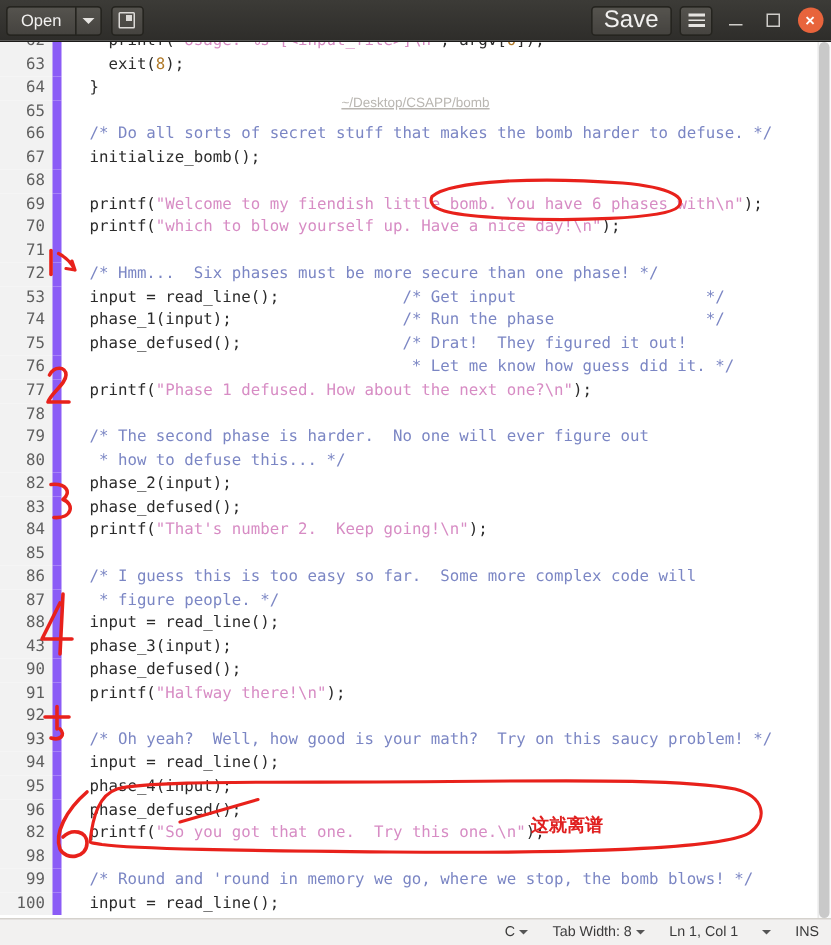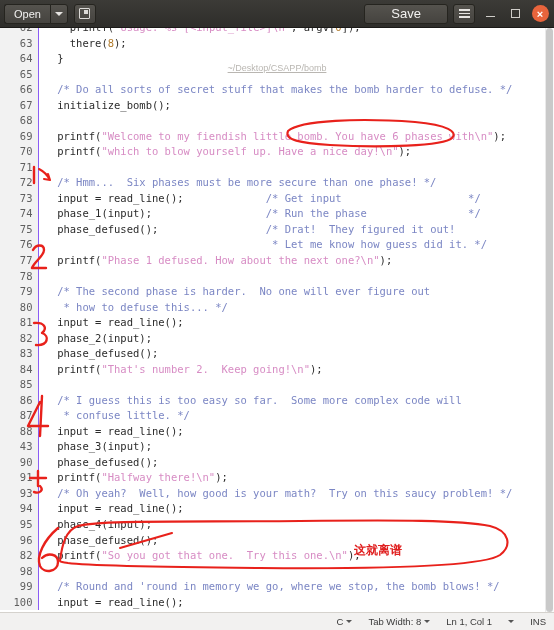--- a/index.html
+++ b/index.html
@@ -56,21 +56,21 @@
     position:absolute; left:0; right:0; top:2px;
     text-align:center; z-index:1; pointer-events:none;
   }
   .tb-title{ color:#ffffff; font-size:11.5px; font-weight:bold; line-height:13px;margin-top:48px;}
   .tb-sub{ color:#b9b6b1; font-size:9px; line-height:11px;text-decoration:underline;}
   .tb-right{ margin-left:auto; display:flex; align-items:center; gap:5px; z-index:3;}
   .btn-save{
     height:20px; display:flex; align-items:center;
     background:linear-gradient(#55534e,#45433f);
     border:1px solid #25241f; border-radius:3px;
-    color:#f2f1f0; font-size:13px; padding:0 26px;
+    color:#f2f1f0; font-size:16px; padding:0 8px;
   }
   .btn-ham{
     height:20px; width:22px;
     background:linear-gradient(#55534e,#45433f);
     border:1px solid #25241f; border-radius:3px;
     display:flex; flex-direction:column; justify-content:center;
     align-items:center; gap:2px;
   }
   .btn-ham i{ display:block; width:11px;height:1.5px;background:#e6e4e1;}
   .wbtn{ width:20px;height:20px;display:flex;align-items:center;justify-content:center;
@@ -94,21 +94,21 @@
     position:absolute; inset:0 9px 0 0;
     overflow:hidden;
   }
   .code-table{ border-collapse:collapse; width:100%; }
   .row{ height:15.53px; }
   .gutter{
     width:38px; min-width:38px;
     background:#f2f2f2; color:#5f5f5f;
     font-size:10.5px; text-align:right;
     padding-right:5px; vertical-align:top;
-    border-right:1px solid #8b5cf6;
+    border-right:6px solid #8b5cf6;
     user-select:none; line-height:15.53px;
     font-family:"DejaVu Sans Mono", monospace;
   }
   .codecell{
     padding-left:6px; font-size:10.5px; line-height:15.53px;
     white-space:pre; vertical-align:top; color:#2b2b2b;
     font-family:"DejaVu Sans Mono", monospace;
   }
   .cm{ color:#7b86c4; }          
   .st{ color:#d78cc4; }  
@@ -193,21 +193,21 @@
 <div class="editor">
   <div class="code-scroll">
     <table class="code-table" style="margin-top: -8px;">
       <tbody id="code-body">
           <tr class="row">
             <td class="gutter">62</td>
             <td class="codecell"><span class="pl">    </span><span class="pl">printf(</span><span class="st">"Usage: %s [&lt;input_file&gt;]\n"</span><span class="pl">, argv[</span><span class="nu">0</span><span class="pl">]);</span></td>
           </tr>
           <tr class="row">
             <td class="gutter">63</td>
-            <td class="codecell"><span class="pl">    there(</span><span class="nu">8</span><span class="pl">);</span></td>
+            <td class="codecell"><span class="pl">    exit(</span><span class="nu">8</span><span class="pl">);</span></td>
           </tr>
           <tr class="row">
             <td class="gutter">64</td>
             <td class="codecell"><span class="pl">  }</span></td>
           </tr>
           <tr class="row">
             <td class="gutter">65</td>
             <td class="codecell"></td>
           </tr>
           <tr class="row">
@@ -232,21 +232,21 @@
           </tr>
           <tr class="row">
             <td class="gutter">71</td>
             <td class="codecell"></td>
           </tr>
           <tr class="row">
             <td class="gutter">72</td>
             <td class="codecell"><span class="cm">  /* Hmm...  Six phases must be more secure than one phase! */</span></td>
           </tr>
           <tr class="row">
-            <td class="gutter">73</td>
+            <td class="gutter">53</td>
             <td class="codecell"><span class="pl">  input = read_line();             </span><span class="cm">/* Get input                    */</span></td>
           </tr>
           <tr class="row">
             <td class="gutter">74</td>
             <td class="codecell"><span class="pl">  phase_1(input);                  </span><span class="cm">/* Run the phase                */</span></td>
           </tr>
           <tr class="row">
             <td class="gutter">75</td>
             <td class="codecell"><span class="pl">  phase_defused();                 </span><span class="cm">/* Drat!  They figured it out!</span></td>
           </tr>
@@ -264,24 +264,20 @@
           </tr>
           <tr class="row">
             <td class="gutter">79</td>
             <td class="codecell"><span class="cm">  /* The second phase is harder.  No one will ever figure out</span></td>
           </tr>
           <tr class="row">
             <td class="gutter">80</td>
             <td class="codecell"><span class="cm">   * how to defuse this... */</span></td>
           </tr>
           <tr class="row">
-            <td class="gutter">81</td>
-            <td class="codecell"><span class="pl">  input = read_line();</span></td>
-          </tr>
-          <tr class="row">
             <td class="gutter">82</td>
             <td class="codecell"><span class="pl">  phase_2(input);</span></td>
           </tr>
           <tr class="row">
             <td class="gutter">83</td>
             <td class="codecell"><span class="pl">  phase_defused();</span></td>
           </tr>
           <tr class="row">
             <td class="gutter">84</td>
             <td class="codecell"><span class="pl">  printf(</span><span class="st">"That's number 2.  Keep going!\n"</span><span class="pl">);</span></td>
@@ -289,37 +285,41 @@
           <tr class="row">
             <td class="gutter">85</td>
             <td class="codecell"></td>
           </tr>
           <tr class="row">
             <td class="gutter">86</td>
             <td class="codecell"><span class="cm">  /* I guess this is too easy so far.  Some more complex code will</span></td>
           </tr>
           <tr class="row">
             <td class="gutter">87</td>
-            <td class="codecell"><span class="cm">   * confuse little. */</span></td>
+            <td class="codecell"><span class="cm">   * figure people. */</span></td>
           </tr>
           <tr class="row">
             <td class="gutter">88</td>
             <td class="codecell"><span class="pl">  input = read_line();</span></td>
           </tr>
           <tr class="row">
             <td class="gutter">43</td>
             <td class="codecell"><span class="pl">  phase_3(input);</span></td>
           </tr>
           <tr class="row">
             <td class="gutter">90</td>
             <td class="codecell"><span class="pl">  phase_defused();</span></td>
           </tr>
           <tr class="row">
             <td class="gutter">91</td>
             <td class="codecell"><span class="pl">  printf(</span><span class="st">"Halfway there!\n"</span><span class="pl">);</span></td>
+          </tr>
+          <tr class="row">
+            <td class="gutter">92</td>
+            <td class="codecell"></td>
           </tr>
           <tr class="row">
             <td class="gutter">93</td>
             <td class="codecell"><span class="cm">  /* Oh yeah?  Well, how good is your math?  Try on this saucy problem! */</span></td>
           </tr>
           <tr class="row">
             <td class="gutter">94</td>
             <td class="codecell"><span class="pl">  input = read_line();</span></td>
           </tr>
           <tr class="row">

